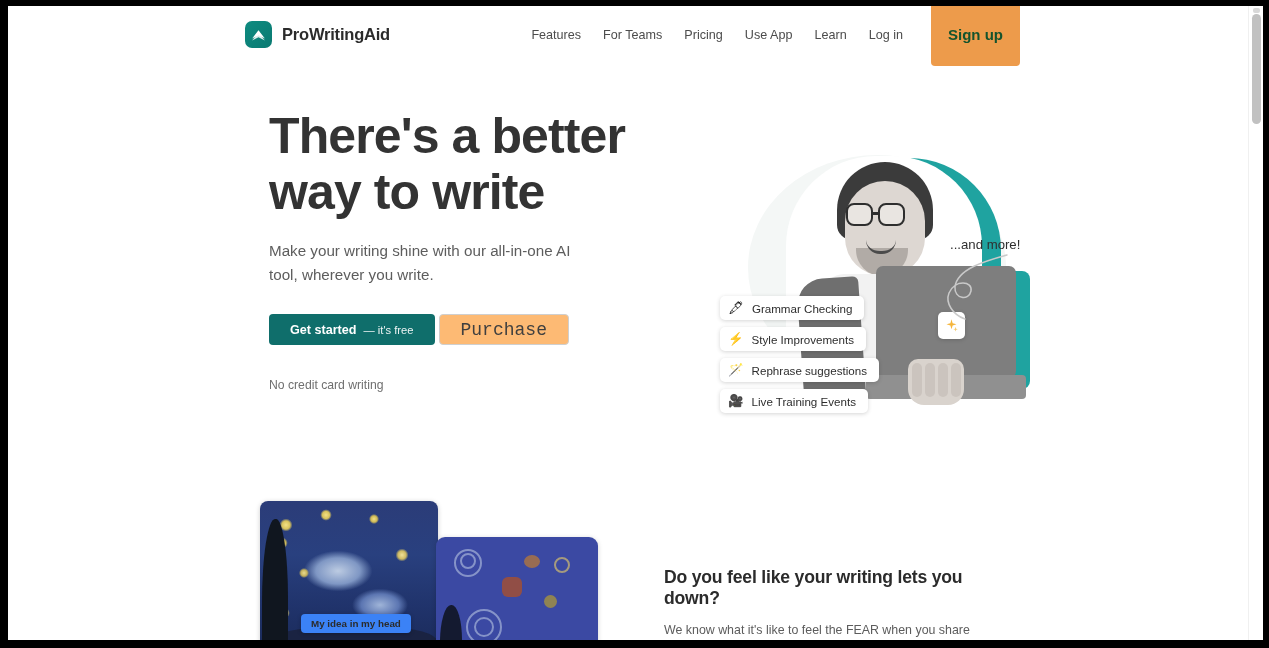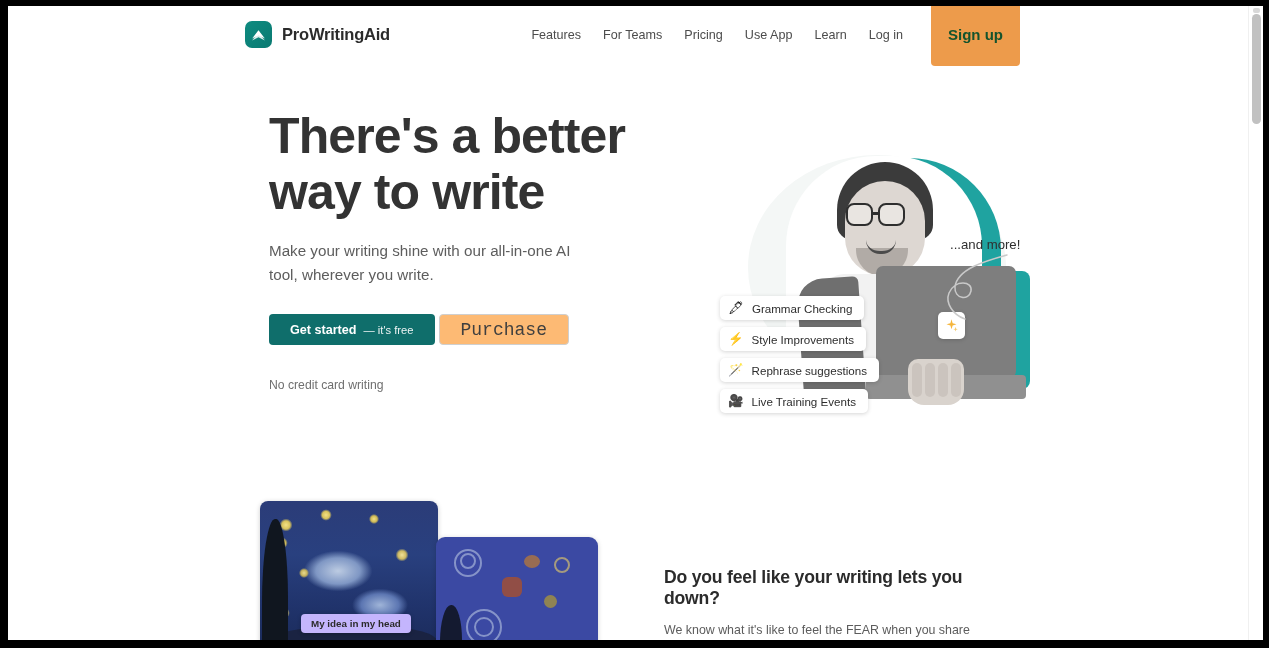--- a/index.html
+++ b/index.html
@@ -418,21 +418,21 @@
   #starry-hills {
     position: absolute;
     left: 0; bottom: 0;
     width: 178px; height: 26px;
     background: #1a2342;
     border-radius: 40% 30% 0 0 / 80% 60% 0 0;
   }
   #idea-caption {
     position: absolute;
     left: 48px; top: 113px;
-    background: #c4b5fd;
+    background: #3b82f6;
     border-radius: 4px;
     box-shadow: 0 1px 4px rgba(0,0,0,.22);
     padding: 4px 10px;
     font-size: 9.8px;
     color: #2b2b2b;
     font-weight: bold;
     white-space: nowrap;
   }
   #flat-panel {
     position: absolute;

